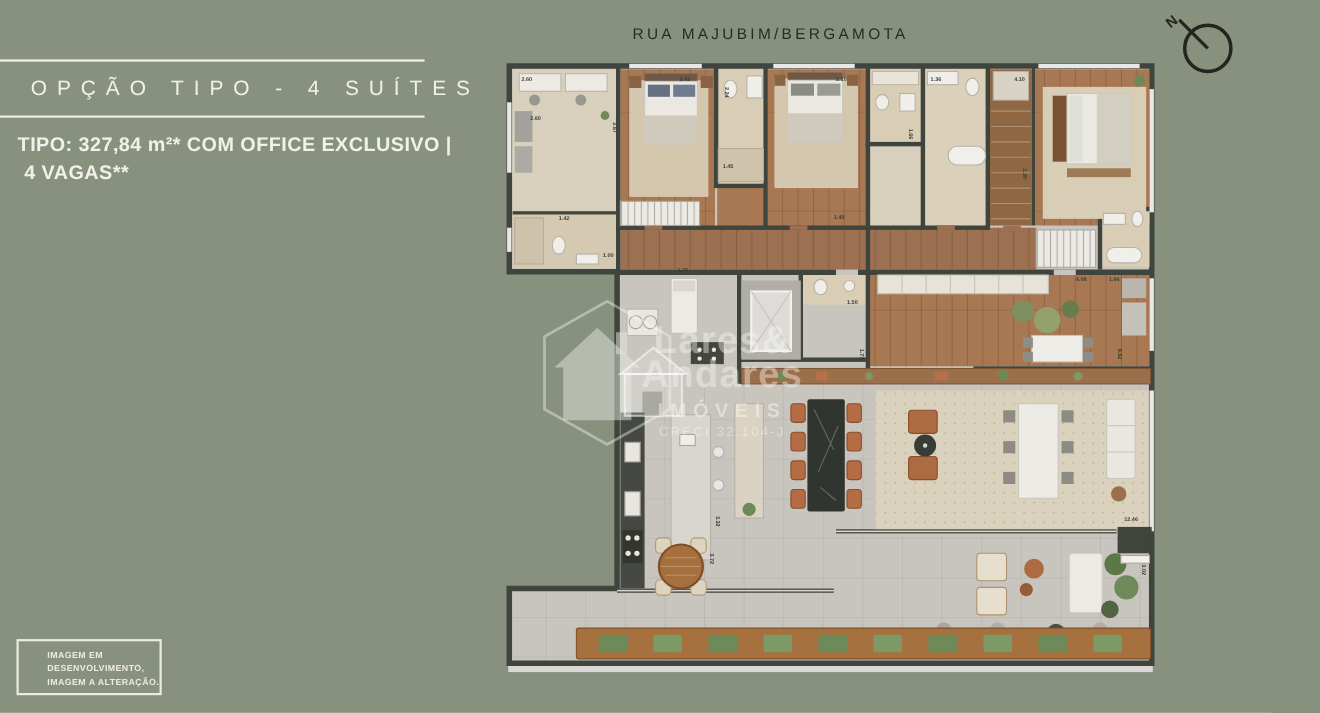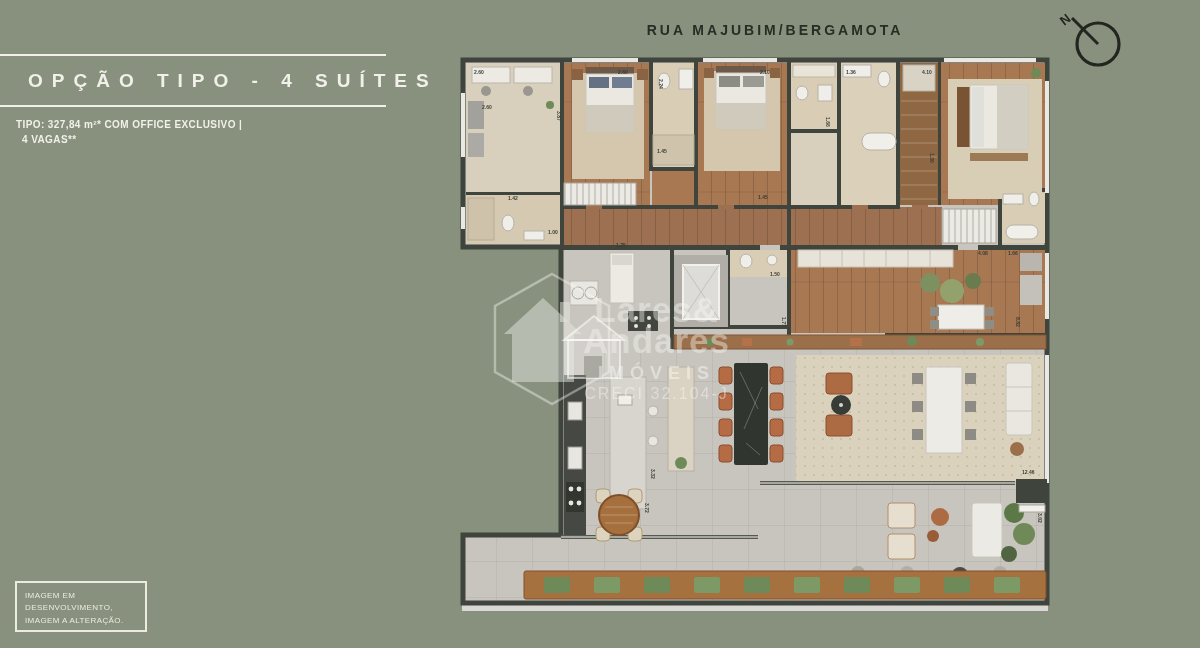--- a/index.html
+++ b/index.html
@@ -1,39 +1,39 @@
 <!DOCTYPE html>
 <html><head>
 <meta charset="utf-8">
 <style>
   html,body{margin:0;padding:0;}
   .stage{position:relative;width:1200px;height:648px;background:#87917e;overflow:hidden;
          font-family:"Liberation Sans",sans-serif;}
   .rule{position:absolute;height:2px;background:#f1f0e9;}
   .title{position:absolute;left:28px;top:70px;width:370px;color:#f1f0e9;font-size:19px;
-         font-weight:700;letter-spacing:9px;white-space:nowrap;}
-  .subtitle{position:absolute;left:16px;top:118px;color:#f1f0e9;font-size:10px;font-weight:600;
+         font-weight:400;letter-spacing:9px;white-space:nowrap;}
+  .subtitle{position:absolute;left:16px;top:118px;color:#f1f0e9;font-size:18px;font-weight:600;
             letter-spacing:.4px;line-height:1.45;}
   .subtitle .l2{margin-left:6px;}
-  .street{position:absolute;color:#272d25;font-size:14px;font-weight:700;letter-spacing:3px;
-          text-align:center;white-space:nowrap;}
+  .street{position:absolute;color:#272d25;font-size:14px;font-weight:400;letter-spacing:3px;
+          white-space:nowrap;}
   .street.top{left:575px;top:22px;width:400px;}
   .street.bottom{left:570px;top:619px;width:400px;}
   .disclaimer{position:absolute;left:15px;top:581px;width:132px;height:51px;
               border:2px solid #ecebe0;color:#ecebe0;font-size:8px;letter-spacing:.4px;
-              line-height:1.55;padding:7px 0 0 8px;box-sizing:border-box;font-weight:400;}
+              line-height:1.55;padding:7px 0 0 26px;box-sizing:border-box;font-weight:700;}
   .compass{position:absolute;left:1056px;top:5px;}
   .plan{position:absolute;left:460px;top:57px;width:600px;height:556px;}
   .wm{position:absolute;pointer-events:none;}
   .wm-logo{left:464px;top:268px;}
   .wm-text{left:583px;top:292px;color:rgba(248,248,243,.42);line-height:1;}
   .wm-text .big{font-size:35px;font-weight:700;letter-spacing:1px;}
   .wm-text .big2{margin-top:-4px;}
   .wm-text .small{font-size:18px;font-weight:700;letter-spacing:6px;color:rgba(248,248,243,.5);margin-top:6px;}
-  .wm-text .small2{font-size:16px;letter-spacing:2px;margin-top:4px;color:rgba(248,248,243,.45);}
+  .wm-text .small2{font-size:12px;letter-spacing:2px;margin-top:4px;color:rgba(248,248,243,.45);}
   svg text.dim{font-family:"Liberation Sans",sans-serif;font-size:5px;font-weight:700;fill:#383d36;}
 </style>
 </head>
 <body>
 
 <div class="stage">
 
   <div class="rule" style="left:0;top:54px;width:386px;"></div>
   <div class="title">OPÇÃO TIPO - 4 SUÍTES</div>
   <div class="rule" style="left:0;top:105px;width:386px;"></div>

